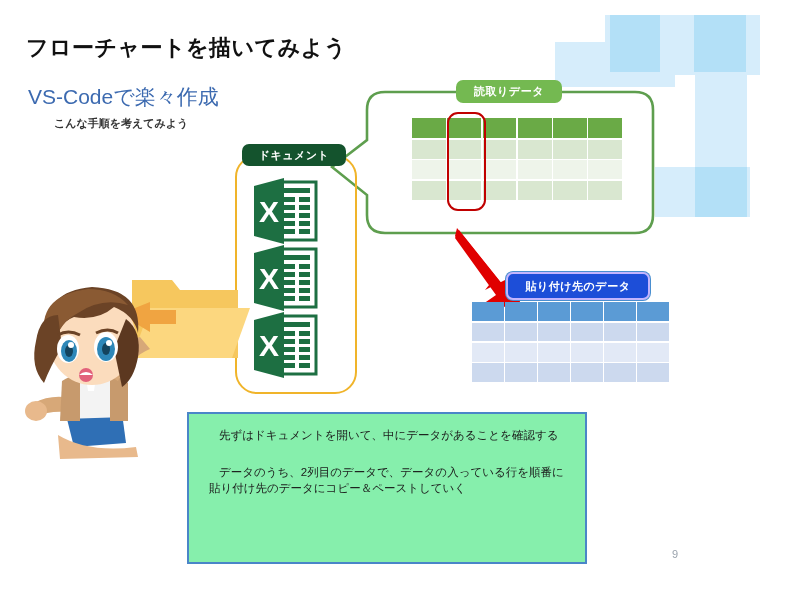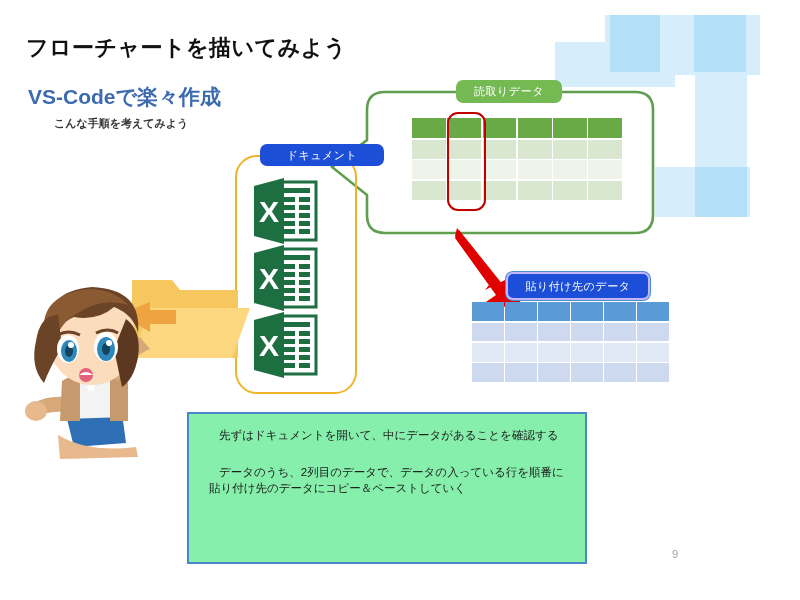--- a/index.html
+++ b/index.html
@@ -22,39 +22,39 @@
   .deco.d7{left:695px;top:167px;width:52px;height:50px;background:#b3e0f7;}
 
   
   .title{
     position:absolute;left:26px;top:33px;
     font-size:22px;font-weight:bold;letter-spacing:.5px;color:#111;
     white-space:nowrap;
   }
   .subtitle{
     position:absolute;left:28px;top:83px;
-    font-size:21px;font-weight:bold;color:#3c6ab0;white-space:nowrap;
+    font-size:21px;font-weight:normal;color:#3c6ab0;white-space:nowrap;
   }
   .subnote{
     position:absolute;left:54px;top:116px;
     font-size:11px;color:#333;white-space:nowrap;font-weight:bold;
   }
 
   
   .doc-group{
     position:absolute;left:235px;top:155px;width:118px;height:235px;
     border:2.5px solid #f0b42a;border-radius:22px;background:transparent;
   }
   .badge{
     position:absolute;border-radius:7px;
-    font-size:11px;font-weight:normal;color:#ffffff;
+    font-size:11px;font-weight:bold;color:#ffffff;
     display:flex;align-items:center;justify-content:center;
     white-space:nowrap;letter-spacing:.5px;
   }
-  .badge.doc{left:260px;top:144px;width:124px;height:22px;background:#1d4ed8;}
+  .badge.doc{left:242px;top:144px;width:104px;height:22px;background:#14532d;}
   .badge.read{left:456px;top:80px;width:106px;height:23px;background:#74b951;}
   .badge.paste{left:506px;top:272px;width:140px;height:24px;background:#1d4ed8;
                border:2px solid #c4b5fd;box-shadow:0 0 0 1px #4a8fd0;}
 
   
   .xl{position:absolute;width:70px;height:66px;}
   .xl1{left:252px;top:178px;}
   .xl2{left:252px;top:245px;}
   .xl3{left:252px;top:312px;}
 

